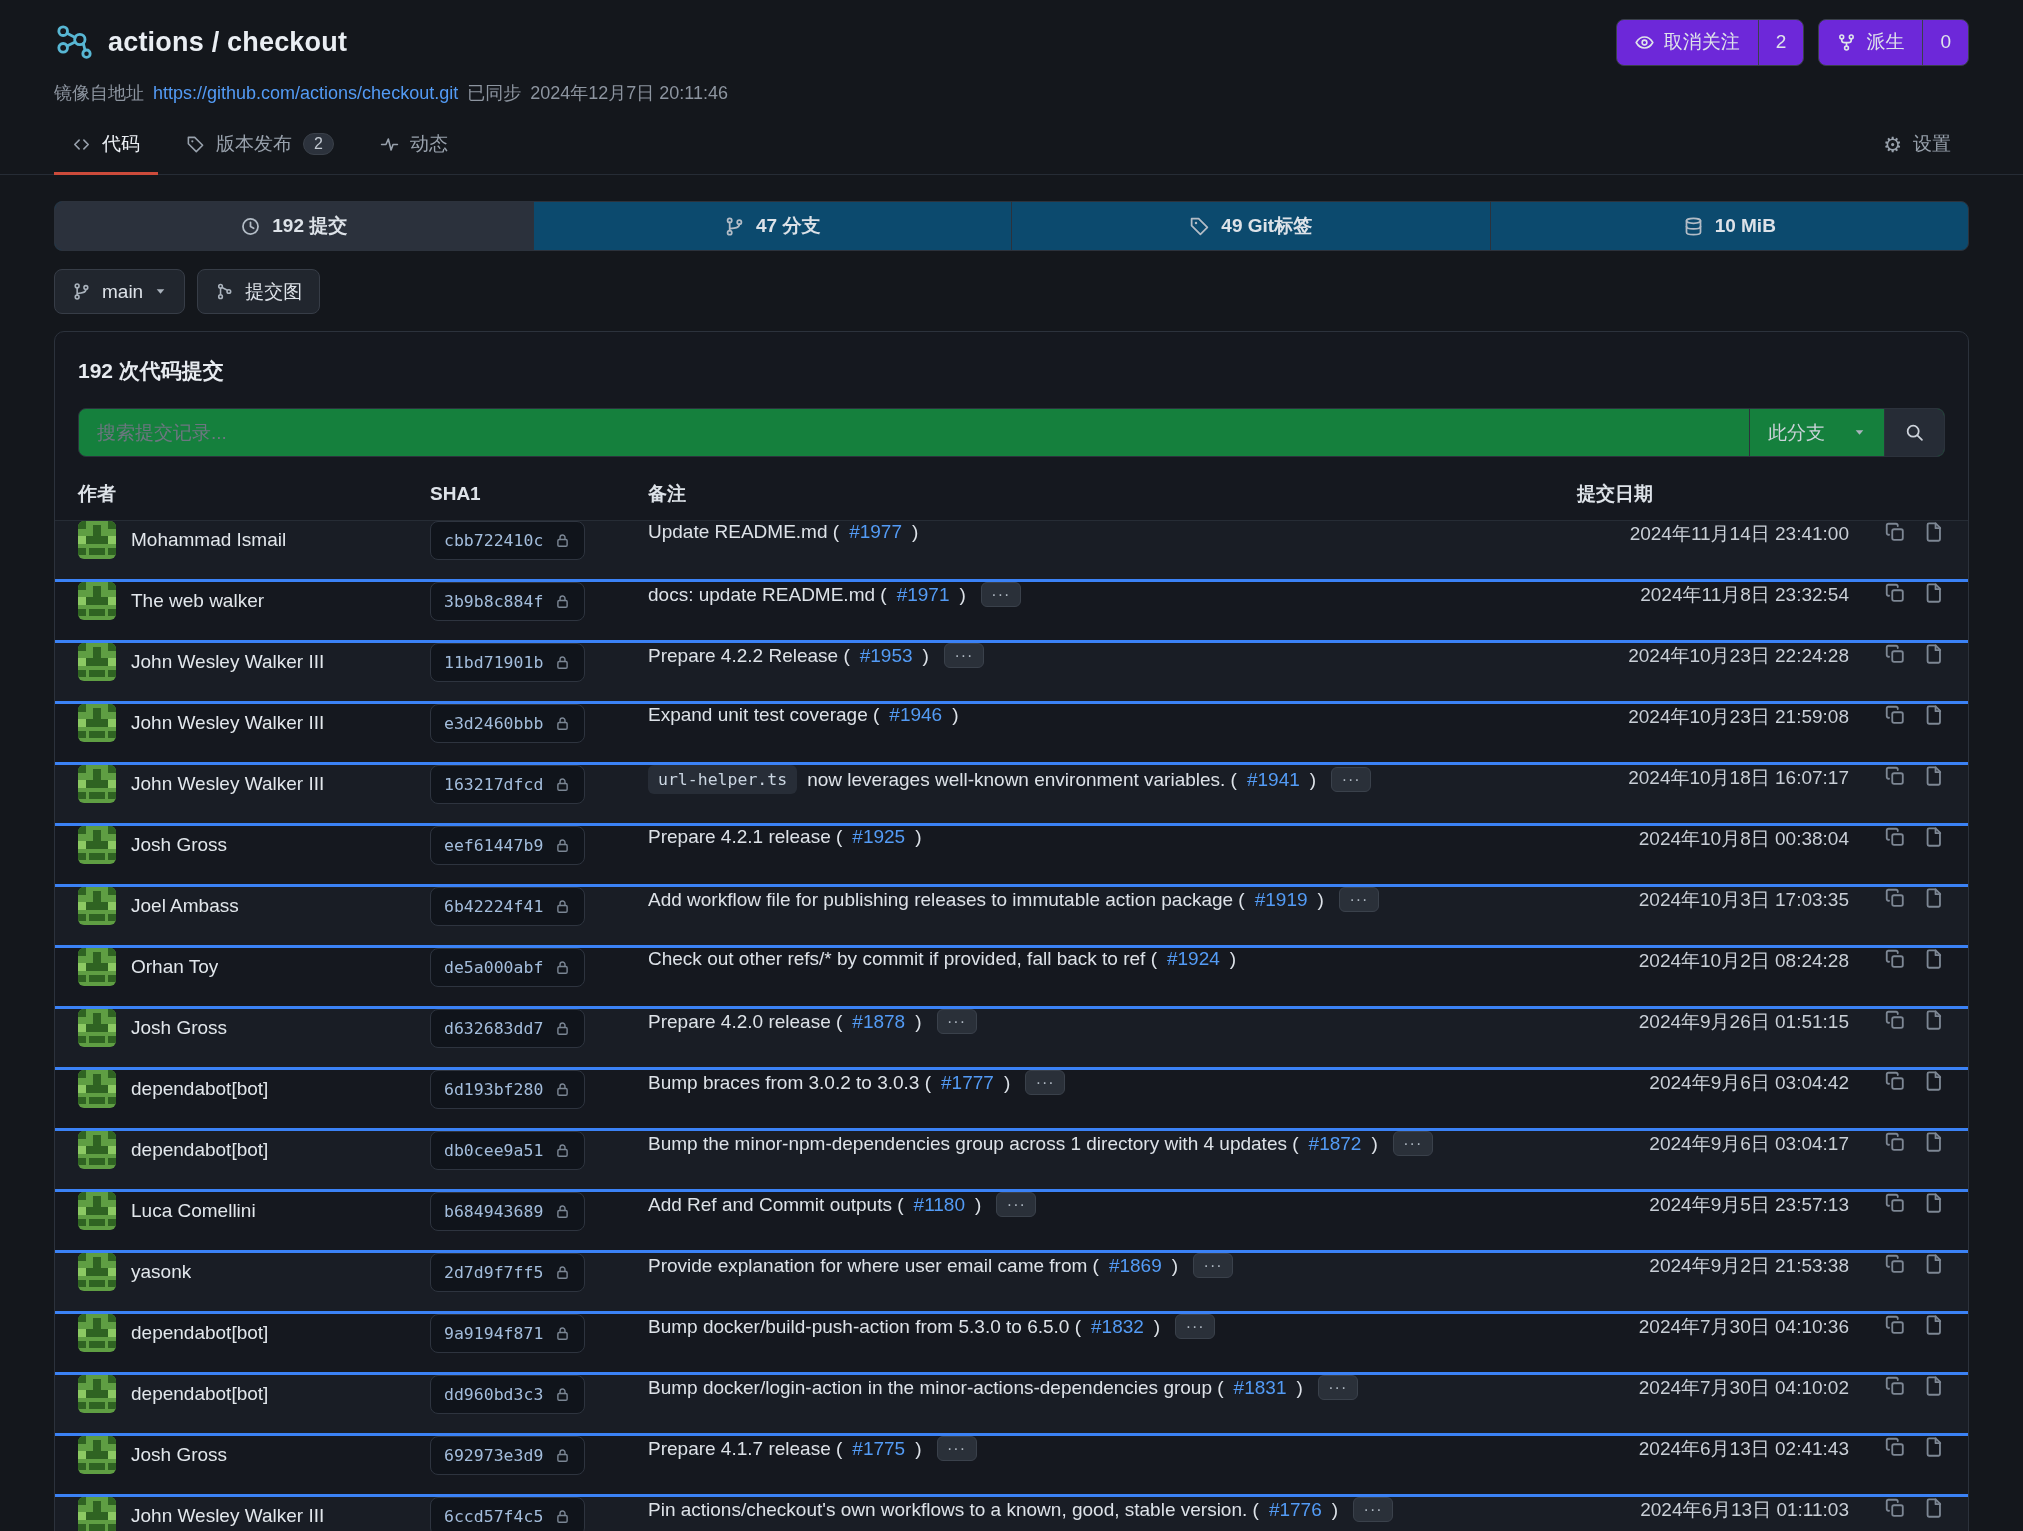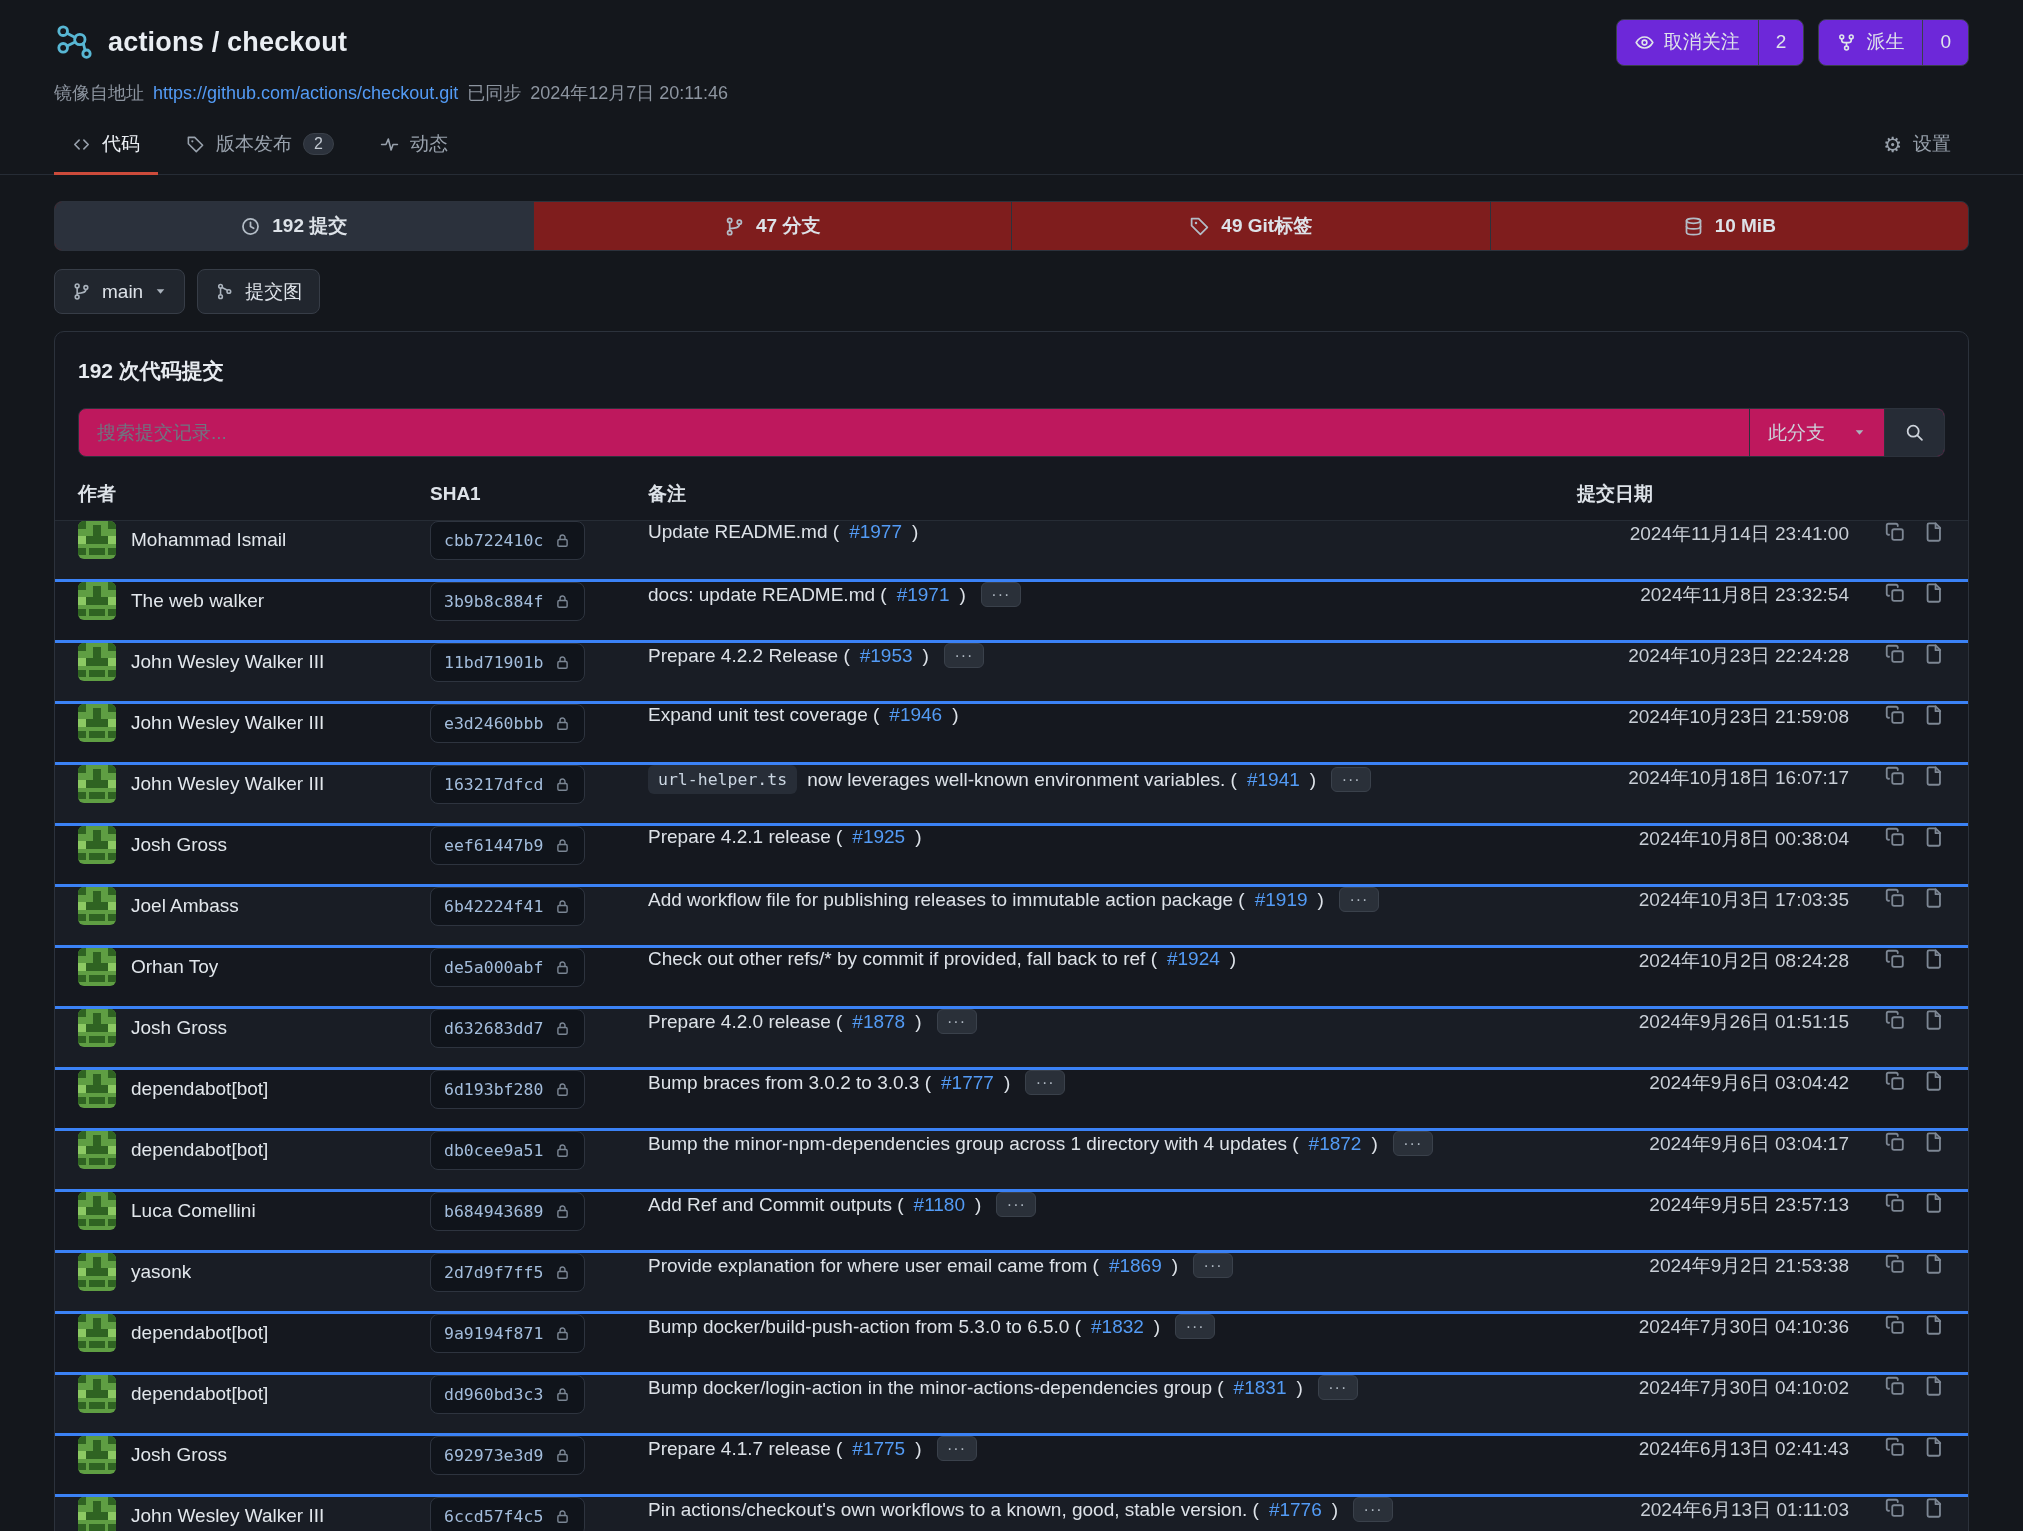--- a/index.html
+++ b/index.html
@@ -35,37 +35,37 @@
   .tabs { display:flex; align-items:flex-start; gap:10px; }
   .tab { position:relative; display:flex; align-items:center; gap:11px; padding:10px 18px 17px; font-size:19px; color:#98a1ac; text-decoration:none; cursor:pointer; }
   .tab svg { color:#98a1ac; }
   .tab.active { color:#eaeef3; }
   .tab.active::after { content:""; position:absolute; left:0; right:0; bottom:-1px; height:3px; background:#cc4b3b; }
   .tab-spacer { flex:1; }
   .count-pill { background:#2c323c; border:1px solid #3a4049; border-radius:11px; padding:1px 10px; font-size:16px; color:#c3cad2; }
   .gear-glyph { font-size:21px; line-height:1; color:#98a1ac; }
 
   
-  .stats-bar { margin-top:26px; display:flex; height:50px; border:1px solid #2c323c; border-radius:8px; overflow:hidden; background:#7f1d1d; }
+  .stats-bar { margin-top:26px; display:flex; height:50px; border:1px solid #2c323c; border-radius:8px; overflow:hidden; background:#0c4a6e; }
   .stat { flex:1; display:flex; align-items:center; justify-content:center; gap:11px; font-size:19px; font-weight:600; color:#dde2e8; text-decoration:none; border-left:1px solid #2c323c; cursor:pointer; }
   .stat:first-child { border-left:none; }
   .stat.active { background:#2b313c; }
   .stat svg { color:#b3bcc6; }
 
   
   .controls { margin-top:18px; display:flex; gap:12px; }
   .ctrl-btn { display:flex; align-items:center; gap:11px; height:45px; padding:0 17px; background:#21262e; border:1px solid #373d47; border-radius:8px; color:#dde2e8; font-size:19px; cursor:pointer; font-family:inherit; }
   .ctrl-btn svg { color:#aab3bd; }
   .caret { width:13px; height:13px; fill:#aab3bd; stroke:none; }
 
   
   .panel { margin-top:17px; border:1px solid #2c323c; border-radius:10px; background:#15181f; overflow:hidden; }
   .panel-title { margin:0; padding:25px 23px 6px; font-size:21px; font-weight:600; color:#e7ebf0; }
   .search-row { padding:17px 23px 10px; }
-  .search-group { display:flex; height:49px; border:1px solid #2c323c; border-radius:8px; overflow:hidden; background:#be185d; }
+  .search-group { display:flex; height:49px; border:1px solid #2c323c; border-radius:8px; overflow:hidden; background:#15803d; }
   .search-input { flex:1; background:transparent; border:none; outline:none; color:#cdd3db; font-size:19px; padding:0 18px; font-family:inherit; }
   .search-input::placeholder { color:#6e7681; }
   .branch-filter { display:flex; align-items:center; gap:28px; padding:0 18px; border-left:1px solid #2c323c; color:#cdd3db; font-size:19px; cursor:pointer; }
   .search-btn { width:60px; display:flex; align-items:center; justify-content:center; background:#262c36; border:none; border-left:1px solid #2c323c; color:#cdd3db; cursor:pointer; }
 
   
   .thead { display:flex; align-items:center; padding:14px 23px 13px; font-size:19px; font-weight:700; color:#dde2e8; border-bottom:1px solid #262c35; }
   .col-author { width:352px; display:flex; align-items:center; gap:15px; min-width:0; }
   .col-sha { width:218px; }
   .col-msg { flex:1; display:flex; align-items:center; gap:10px; min-width:0; white-space:nowrap; overflow:hidden; }

